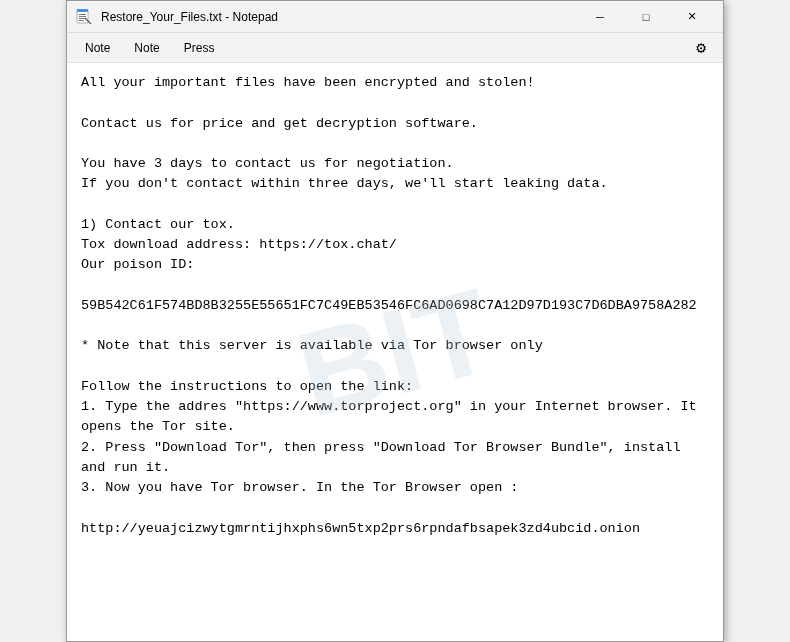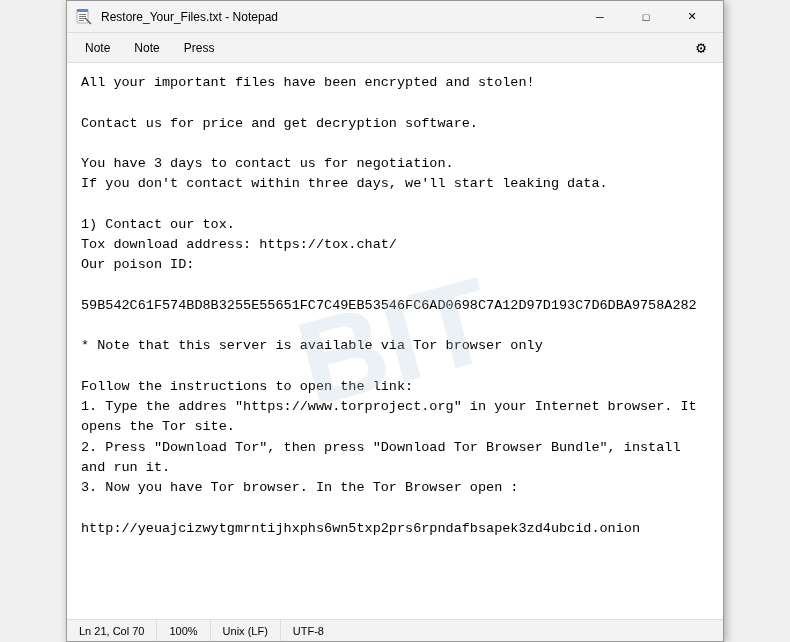--- a/index.html
+++ b/index.html
@@ -225,20 +225,14 @@
 Follow the instructions to open the link:
 1. Type the addres "https://www.torproject.org" in your Internet browser. It
 opens the Tor site.
 2. Press "Download Tor", then press "Download Tor Browser Bundle", install
 and run it.
 3. Now you have Tor browser. In the Tor Browser open :
 
 http://yeuajcizwytgmrntijhxphs6wn5txp2prs6rpndafbsapek3zd4ubcid.onion</pre>
   </div>
 
-  <div class="status-bar">
-    <div class="status-segment">Ln 21, Col 70</div>
-    <div class="status-segment">100%</div>
-    <div class="status-segment">Unix (LF)</div>
-    <div class="status-segment">UTF-8</div>
-  </div>
 
 </div>
 
 </body></html>

